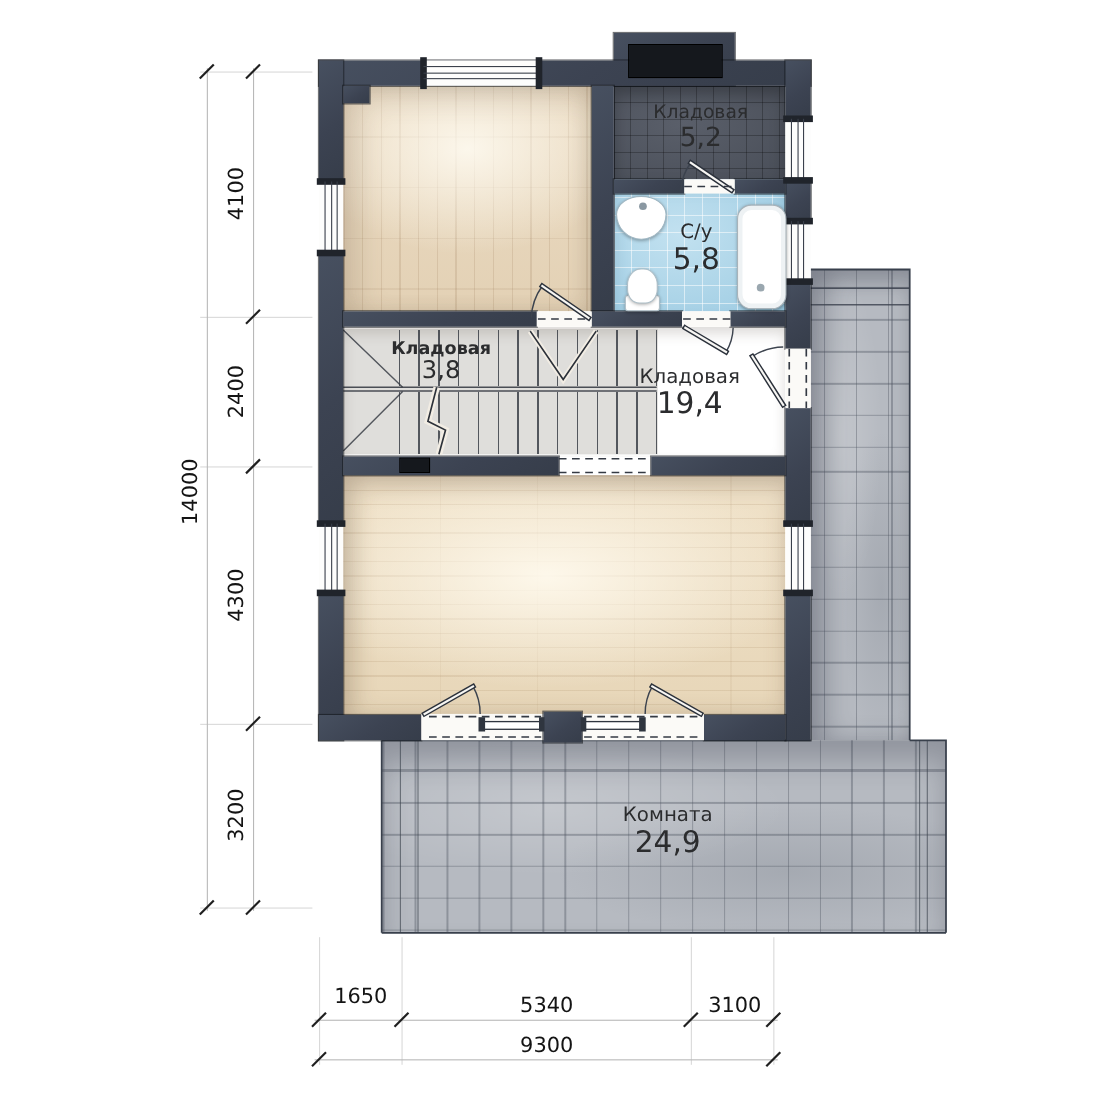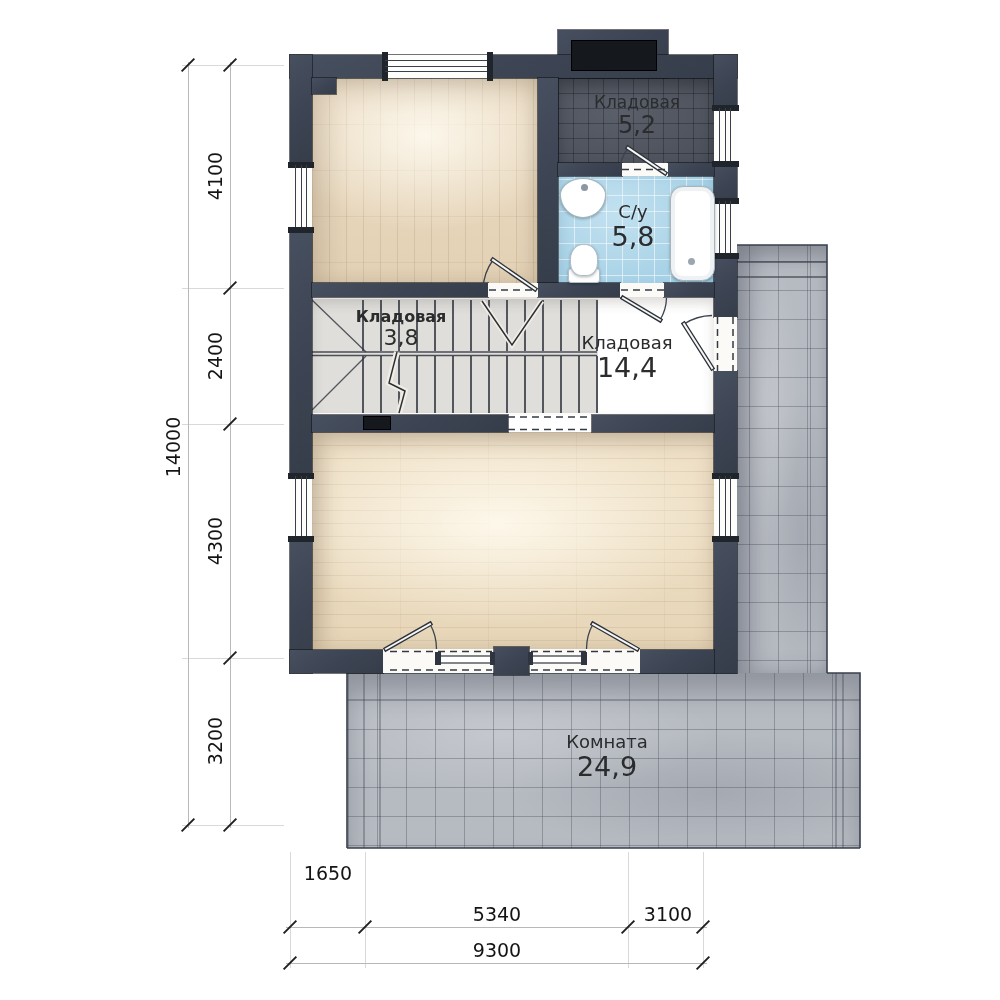--- a/index.html
+++ b/index.html
@@ -242,21 +242,21 @@
   <div class="rlabel" style="left:633px;top:227px;">
     <div class="nm">С/у</div>
     <div class="ar">5,8</div>
   </div>
   <div class="rlabel sm" style="left:401px;top:329px;">
     <div class="nm">Кладовая</div>
     <div class="ar">3,8</div>
   </div>
   <div class="rlabel" style="left:627px;top:358px;">
     <div class="nm">Кладовая</div>
-    <div class="ar">14,4</div>
+    <div class="ar">19,4</div>
   </div>
   <div class="rlabel" style="left:607px;top:757px;">
     <div class="nm">Комната</div>
     <div class="ar">24,9</div>
   </div>
 
   <div class="witline" style="left:182px;top:65px;width:102px;height:1px;"></div>
   <div class="witline" style="left:182px;top:288px;width:102px;height:1px;"></div>
   <div class="witline" style="left:182px;top:424px;width:102px;height:1px;"></div>
   <div class="witline" style="left:182px;top:658px;width:102px;height:1px;"></div>
@@ -281,18 +281,18 @@
   <div class="witline" style="left:628px;top:852px;width:1px;height:116px;"></div>
   <div class="witline" style="left:703px;top:852px;width:1px;height:116px;"></div>
   <div class="dimline" style="left:286px;top:927px;width:421px;height:1px;"></div>
   <div class="dimline" style="left:286px;top:963px;width:421px;height:1px;"></div>
   <div class="tick" style="left:281px;top:926px;"></div>
   <div class="tick" style="left:356px;top:926px;"></div>
   <div class="tick" style="left:619px;top:926px;"></div>
   <div class="tick" style="left:694px;top:926px;"></div>
   <div class="tick" style="left:281px;top:962px;"></div>
   <div class="tick" style="left:694px;top:962px;"></div>
-  <div class="dimtxt" style="left:328px;top:873px;">1650</div>
+  <div class="dimtxt" style="left:328px;top:906px;">1650</div>
   <div class="dimtxt" style="left:497px;top:914px;">5340</div>
   <div class="dimtxt" style="left:668px;top:914px;">3100</div>
   <div class="dimtxt" style="left:497px;top:950px;">9300</div>
 
 </div>
 
 </body></html>

